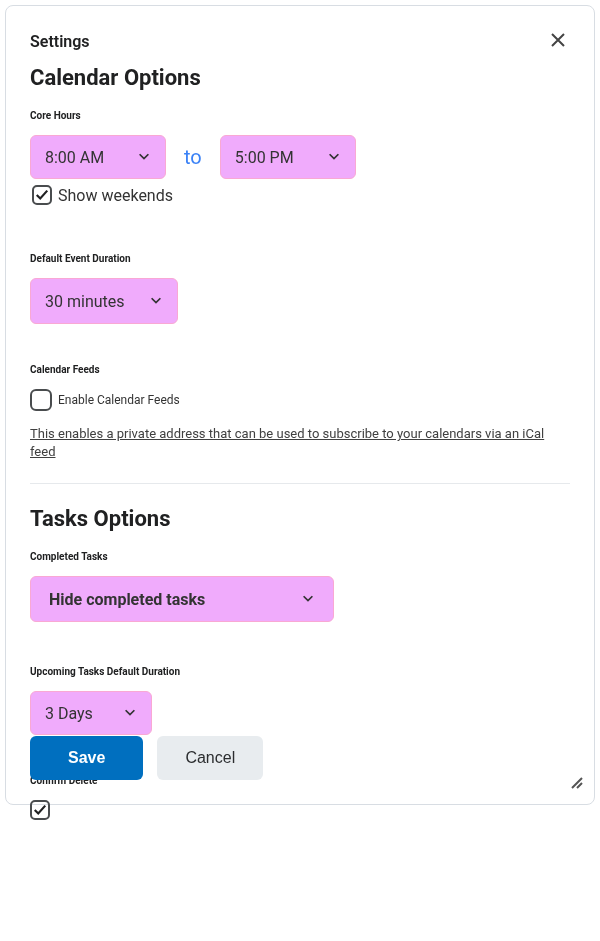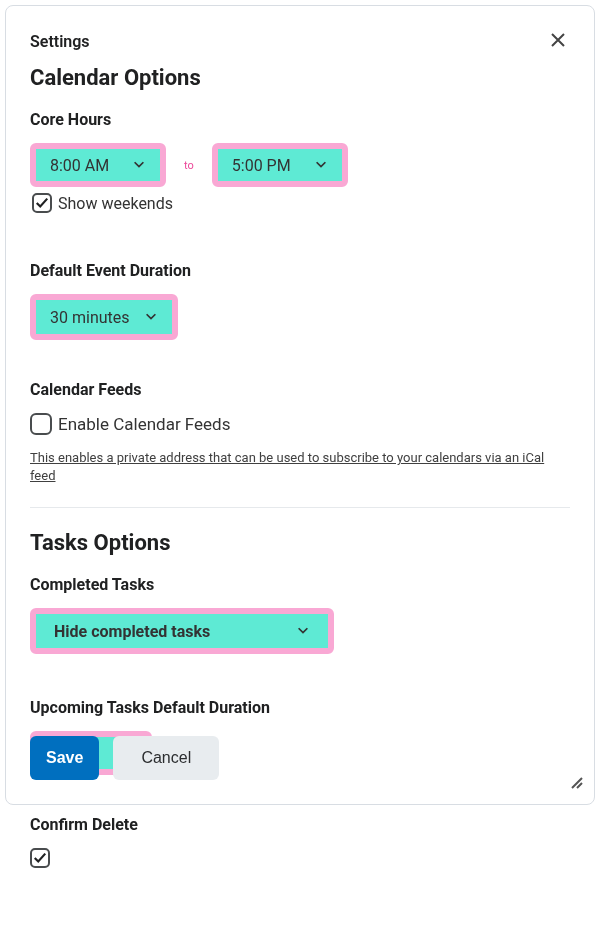--- a/index.html
+++ b/index.html
@@ -45,56 +45,56 @@
       height: 16px;
     }
     h1.section-title {
       font-size: 22px;
       font-weight: 700;
       color: #202122;
       margin-top: 10px;
       margin-bottom: 20px;
     }
     h2.subheading {
-      font-size: 16px;
+      font-size: 10px;
       font-weight: 700;
       color: #202122;
       margin-top: 18px;
       margin-bottom: 14px;
     }
     .row {
       display: flex;
       align-items: center;
       gap: 18px;
       flex-wrap: wrap;
     }
     .select {
       display: inline-flex;
       align-items: center;
       justify-content: space-between;
-      border: 6px solid #f9a8d4;
+      border: 1px solid #f9a8d4;
       border-radius: 6px;
-      background: #5eead4;
+      background: #f0abfc;
       cursor: pointer;
       font-size: 16px;
       color: #333;
       padding: 0 14px;
     }
     .select.sm { height: 44px; width: 136px; }
     .select.med { height: 46px; width: 148px; }
     .select.wide { height: 46px; width: 304px; padding: 0 18px; font-weight: bold; }
     .select.narrow { height: 44px; width: 122px; }
     .chev {
       width: 14px;
       height: 14px;
       flex-shrink: 0;
     }
     .to-text {
-      font-size: 11px;
-      color: #ec4899;
+      font-size: 20px;
+      color: #3b82f6;
     }
     .checkbox-row {
       display: flex;
       align-items: center;
       gap: 6px;
       margin-top: 6px;
     }
     .checkbox {
       width: 22px;
       height: 22px;
@@ -113,21 +113,21 @@
     }
     .checkbox svg {
       width: 14px;
       height: 14px;
     }
     .cb-label {
       font-size: 16px;
       color: #333;
     }
     .cb-label.lg {
-      font-size: 17px;
+      font-size: 12px;
     }
     .helper-text {
       font-size: 13px;
       color: #404040;
       margin-top: 14px;
       line-height: 1.4;
       text-decoration: underline;
     }
     hr.divider {
       border: none;
@@ -142,21 +142,21 @@
       display: flex;
       align-items: center;
       gap: 14px;
     }
     .btn {
       border: none;
       border-radius: 6px;
       font-size: 16px;
       height: 44px;
       cursor: pointer;
-      padding: 0 16px;
+      padding: 0 38px;
     }
     .btn-primary {
       background: #006fbf;
       color: #fff;
       font-weight: 700;
     }
     .btn-secondary {
       background: #e8ecef;
       color: #2b2d2f;
       font-weight: 400;

